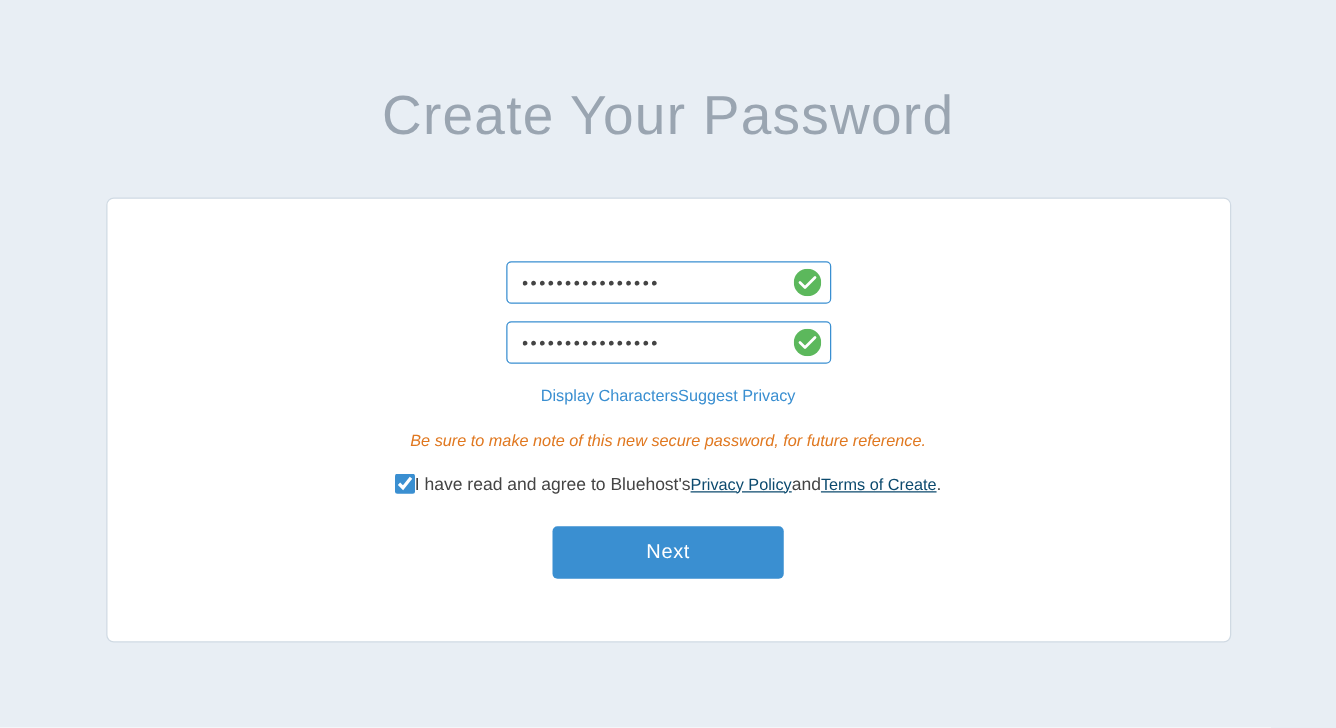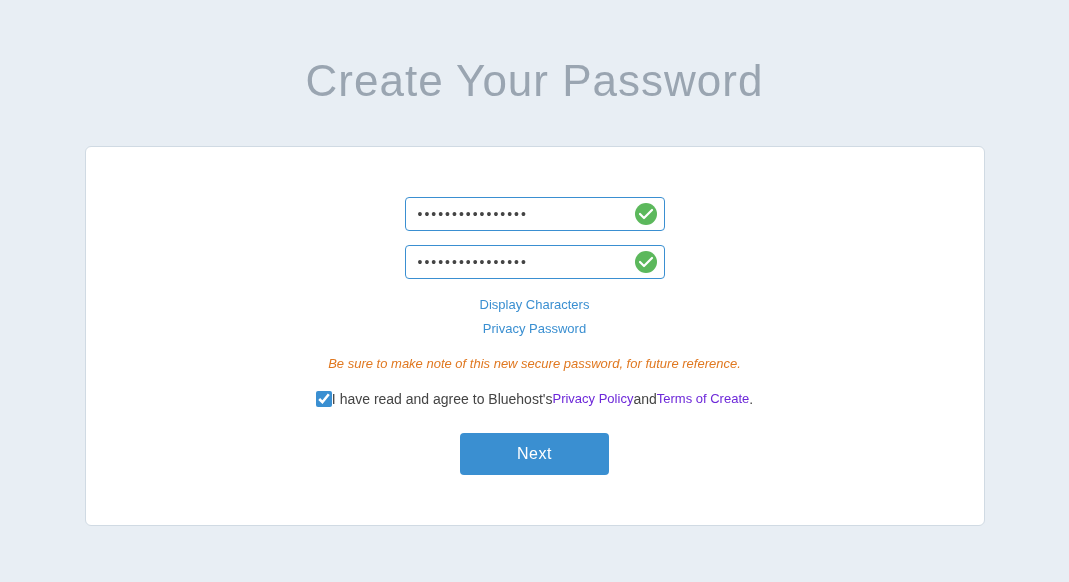--- a/index.html
+++ b/index.html
@@ -59,21 +59,21 @@
       position: absolute;
       right: 8px;
       top: 50%;
       transform: translateY(-50%);
       width: 22px;
       height: 22px;
     }
 
     .links-row {
       display: flex;
-      flex-direction: column;
+      flex-direction: row;
       align-items: center;
       margin-bottom: 16px;
     }
 
     .link-text {
       color: #3a8fd1;
       font-size: 13px;
       text-decoration: none;
       cursor: pointer;
       line-height: 1.8;
@@ -97,31 +97,32 @@
     }
 
     .agreement-row input[type="checkbox"] {
       accent-color: #3a8fd1;
       width: 16px;
       height: 16px;
       cursor: pointer;
     }
 
     .agreement-row a {
-      color: #6d28d9;
+      color: #0c4a6e;
+      text-decoration: underline;
       cursor: pointer;
     }
 
     .next-button {
       background-color: #3a8fd1;
       color: #fff;
       border: none;
       border-radius: 4px;
       padding: 12px 0;
-      width: 149px;
+      width: 185px;
       font-size: 16px;
       cursor: pointer;
       letter-spacing: 0.5px;
     }
   </style>
 </head>
 <body>
 
 <h1 class="page-title">Create Your Password</h1>
 
@@ -138,21 +139,21 @@
   <div class="input-wrapper">
     <input class="password-input" type="password" value="1234567890123456" style="">
     <svg class="checkmark-icon" viewBox="0 0 22 22" xmlns="http://www.w3.org/2000/svg">
       <circle cx="11" cy="11" r="11" fill="#5cb85c"></circle>
       <polyline points="5,11 9,15 17,7" fill="none" stroke="white" stroke-width="2.2" stroke-linecap="round" stroke-linejoin="round"></polyline>
     </svg>
   </div>
 
   <div class="links-row">
     <a class="link-text">Display Characters</a>
-    <a class="link-text">Privacy Password</a>
+    <a class="link-text">Suggest Privacy</a>
   </div>
 
   <p class="warning-text">Be sure to make note of this new secure password, for future reference.</p>
 
   <div class="agreement-row">
     <input type="checkbox" checked="" style="">
     <span>I have read and agree to Bluehost's</span>
     <a class="link-text" style="display:inline;">Privacy Policy</a>
     <span> and </span>
     <a class="link-text" style="display:inline;">Terms of Create</a>

